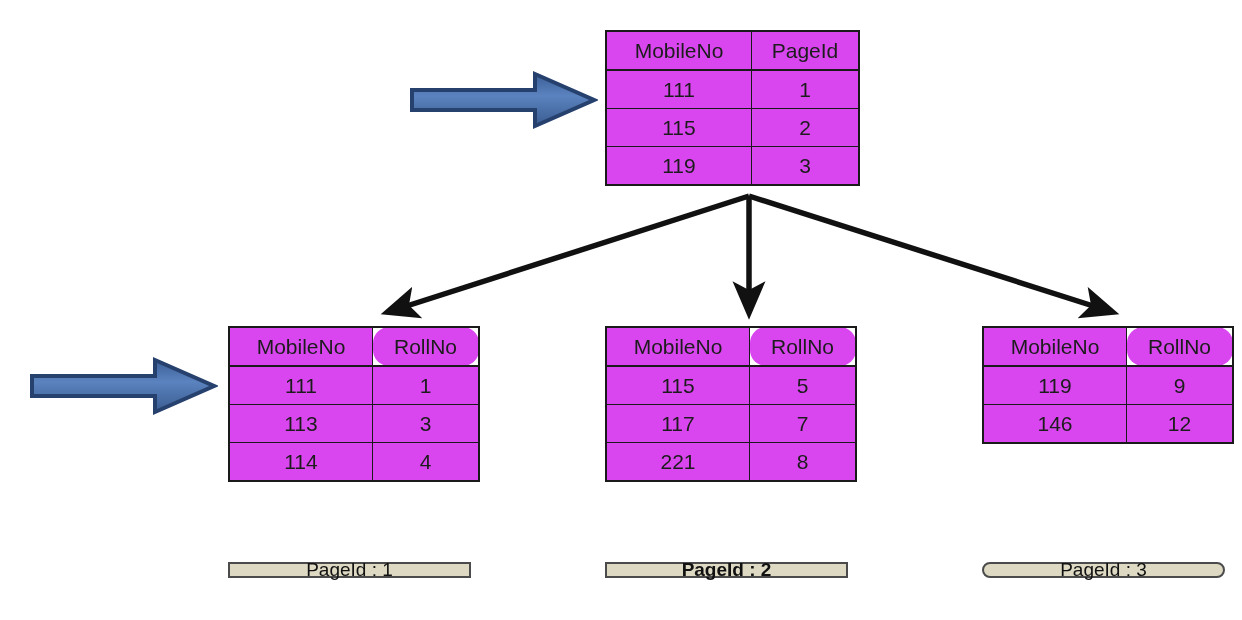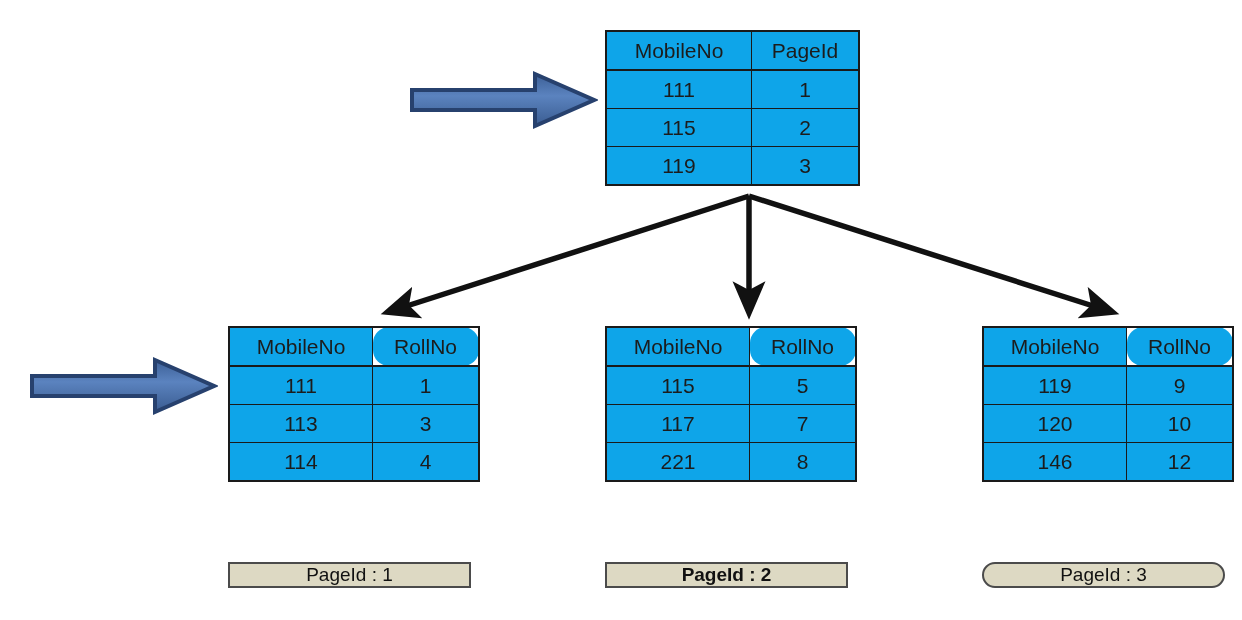--- a/index.html
+++ b/index.html
@@ -37,21 +37,21 @@
     border: 2px solid #1a1a1a;
     table-layout: fixed;
   }
   .db-table td {
     border: 1px solid #1a1a1a;
     text-align: center;
     font-size: 21px;
     color: #1c1c1c;
     height: 37px;
     padding: 0 2px;
-    background: #0ea5e9;
+    background: #d946ef;
     white-space: nowrap;
     font-family: "Liberation Sans", sans-serif;
   }
   .db-table .hdr td {
     font-size: 21px;
     border-bottom: 2px solid #1a1a1a;
   }
 
   
   #table-top {
@@ -68,21 +68,21 @@
   .leaf-table .c-roll   { width: 101px; border-radius: 16px; }
   #table-leaf-0 { left: 228px;  top: 326px; }
   #table-leaf-1 { left: 605px;  top: 326px; }
   #table-leaf-2 { left: 982px;  top: 326px; }
 
   
   .pageid-box {
     position: absolute;
     top: 562px;
     width: 243px;
-    height: 26px;
+    height: 16px;
     box-sizing: border-box;
     background: #ddd9c3;
     border: 2px solid #4b4b4b;
     display: flex;
     align-items: center;
     justify-content: center;
     font-size: 19px;
     color: #111111;
     font-family: "Liberation Sans", sans-serif;
   }
@@ -207,24 +207,20 @@
     <tbody>
       <tr class="hdr">
         <td class="c-mobile">MobileNo</td>
         <td class="c-roll">RollNo</td>
       </tr>
       <tr>
         <td>119</td>
         <td>9</td>
       </tr>
       <tr>
-        <td>120</td>
-        <td>10</td>
-      </tr>
-      <tr>
         <td>146</td>
         <td>12</td>
       </tr>
     </tbody>
   </table>
 
   <div class="pageid-box" id="pageid-box-0">
     <span>PageId : 1</span>
   </div>
   <div class="pageid-box" id="pageid-box-1">

